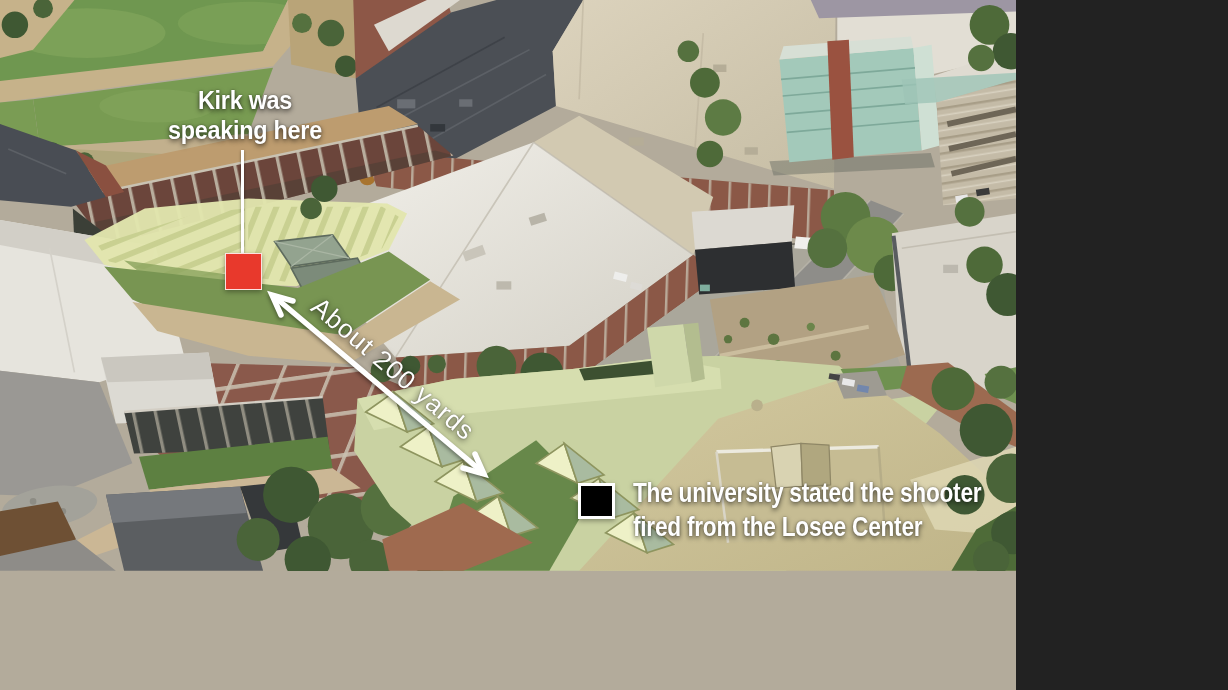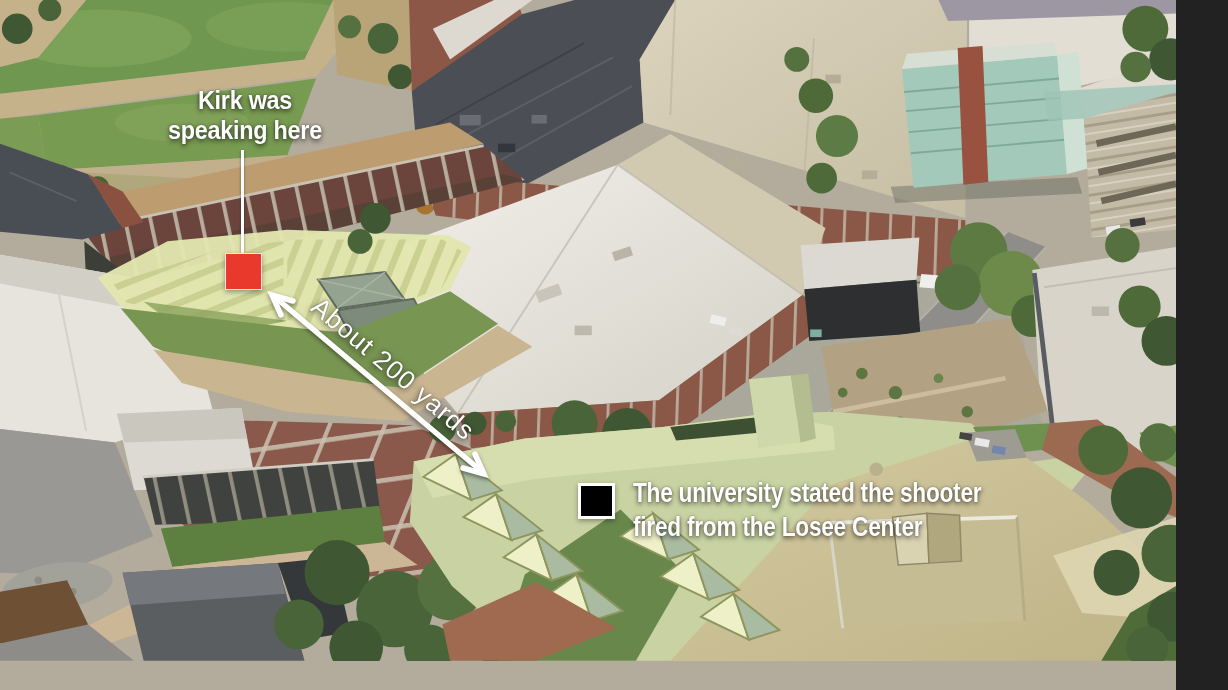--- a/index.html
+++ b/index.html
@@ -1,16 +1,16 @@
 <!DOCTYPE html>
 <html><head>
 <meta charset="utf-8">
 <style>
   html,body{margin:0;padding:0;background:#222;}
-  #stage{position:relative;width:1176px;height:690px;overflow:hidden;
+  #stage{position:relative;width:1016px;height:690px;overflow:hidden;
          font-family:"Liberation Sans","DejaVu Sans",sans-serif;background:#b3ab9b;}
   #stage svg.scene{position:absolute;inset:0;display:block;}
   .ann{position:absolute;color:#fff;
        text-shadow:0 2px 6px rgba(0,0,0,.65),0 0 2px rgba(0,0,0,.4);
        white-space:nowrap;user-select:none;}
   .ann-kirk{left:245px;top:85px;transform:translateX(-50%) scaleX(.9);
             font-weight:700;font-size:26px;line-height:30px;text-align:center;letter-spacing:-.3px;}
   .ann-shooter{left:633px;top:476px;transform:scaleX(.84);transform-origin:left top;
                font-weight:700;font-size:27px;line-height:34px;letter-spacing:-.3px;}
   .ann-dist{left:393px;top:369px;transform:translate(-50%,-50%) rotate(40.2deg);

